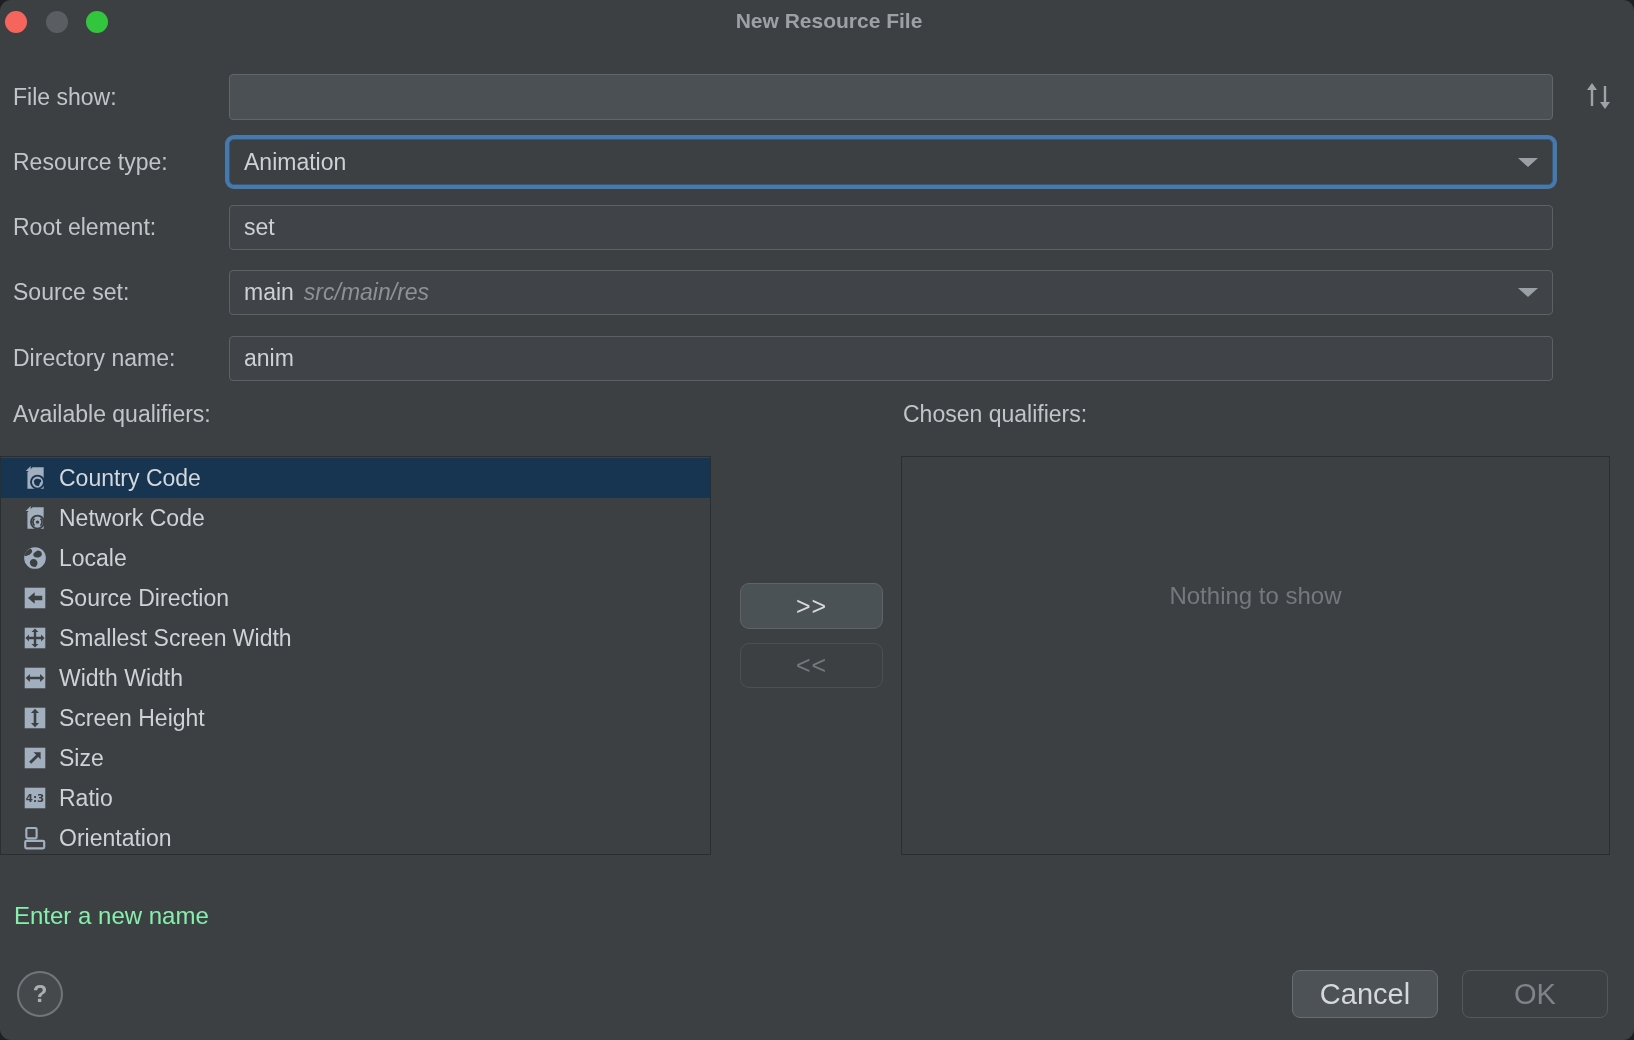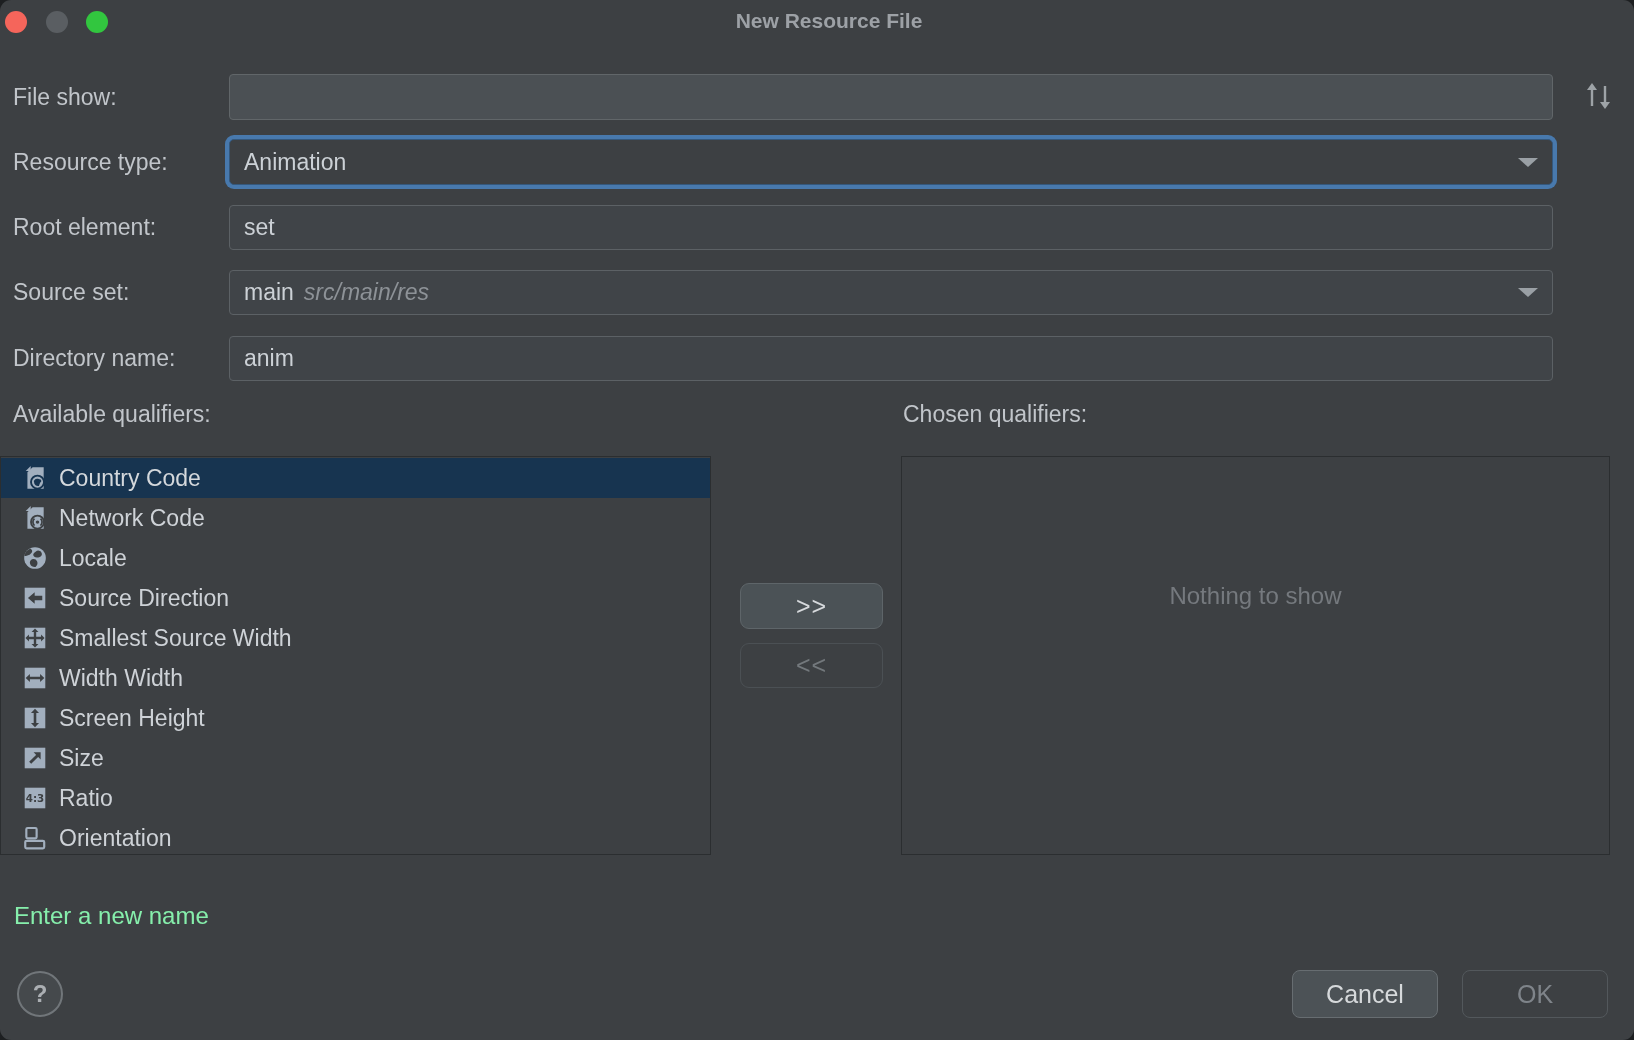--- a/index.html
+++ b/index.html
@@ -49,21 +49,21 @@
     border-radius:9px;font-size:25px;display:flex;align-items:center;justify-content:center;
     font-family:inherit;letter-spacing:1px;}
   .xfer-add{top:583px;height:46px;background:#4b5256;border:1px solid #5e6569;color:#d6d9dc;}
   .xfer-remove{top:643px;height:45px;background:transparent;border:1px solid #4b5054;color:#73787c;}
   
   .error{position:absolute;left:14px;top:902px;font-size:24px;color:#86efac;}
   .helpbtn{position:absolute;left:17px;top:971px;width:46px;height:46px;border-radius:50%;
     box-sizing:border-box;background:#45494c;border:2px solid #71767a;
     color:#abafb3;font-size:24px;font-weight:bold;display:flex;align-items:center;justify-content:center;}
   .btn{position:absolute;top:970px;width:146px;height:48px;box-sizing:border-box;
-    border-radius:8px;font-size:25px;display:flex;align-items:center;justify-content:center;font-family:inherit;}
+    border-radius:8px;font-size:29px;display:flex;align-items:center;justify-content:center;font-family:inherit;}
   .btn-cancel{left:1292px;background:#4c5256;border:1px solid #676d71;color:#d6d9db;}
   .btn-ok{left:1462px;background:transparent;border:1px solid #53585c;color:#7f848a;}
 </style>
 </head>
 <body>
 
 <div class="window">
 
   <div class="titlebar">
     <span class="traffic t-close"></span>
@@ -150,21 +150,21 @@
         <path d="M5.5 12l6.2-5.2v3.1h7v4.2h-7v3.1z" fill="var(--punch)"></path>
       </svg>
       <span>Source Direction</span>
     </div>
 
     <div class="qrow">
       <svg viewBox="0 0 24 24">
         <rect x="2.5" y="2.5" width="19" height="19" fill="#a2afbe"></rect>
         <path d="M12 3.2l3.2 3.2H8.8zM12 20.8l-3.2-3.2h6.4zM3.2 12l3.2-3.2v6.4zM20.8 12l-3.2 3.2V8.8zM10.9 6h2.2v12h-2.2zM6 10.9h12v2.2H6z" fill="var(--punch)"></path>
       </svg>
-      <span>Smallest Source Width</span>
+      <span>Smallest Screen Width</span>
     </div>
 
     <div class="qrow">
       <svg viewBox="0 0 24 24">
         <rect x="2.5" y="2.5" width="19" height="19" fill="#a2afbe"></rect>
         <path d="M3.4 12l3.9-3.7v2.5h9.4V8.3l3.9 3.7-3.9 3.7v-2.5H7.3v2.5z" fill="var(--punch)"></path>
       </svg>
       <span>Width Width</span>
     </div>
 

